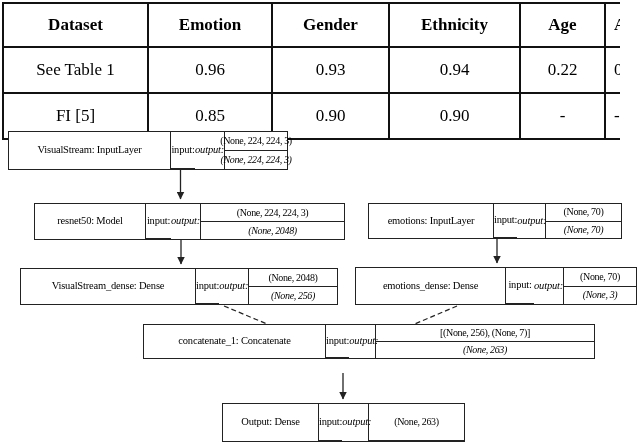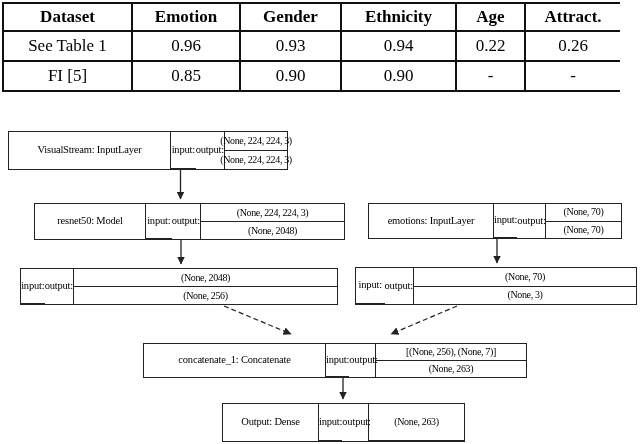--- a/index.html
+++ b/index.html
@@ -10,21 +10,21 @@
 
   
   .results-table{
     position:absolute;left:2px;top:2px;width:618px;
     border-collapse:collapse;table-layout:fixed;
     border-top:2px solid #111;border-left:2px solid #111;border-bottom:2px solid #111;
   }
   .results-table th,.results-table td{
     border-right:2px solid #111;
     text-align:center;vertical-align:middle;
-    font-size:17px;line-height:1.1;padding:0;
+    font-size:17px;line-height:1.1;padding:8px;
     white-space:nowrap;overflow:hidden;
   }
   .results-table th{font-weight:bold;height:26px;}
   .results-table td{font-weight:normal;height:28px;}
   .results-table th:last-child,.results-table td:last-child{border-right:none;}
   .results-table thead tr{border-bottom:2px solid #111;}
   .results-table tbody tr:first-child{border-bottom:2px solid #111;}
 
   
   .diagram{position:absolute;left:0;top:0;width:640px;height:444px;}
@@ -37,21 +37,21 @@
     box-sizing:border-box;border-right:1px solid #222;
     display:flex;align-items:center;justify-content:center;
     white-space:nowrap;overflow:hidden;
   }
   .nio{box-sizing:border-box;border-right:1px solid #222;display:flex;flex-direction:row;}
   .nvals{flex:1;display:flex;flex-direction:column;min-width:0;}
   .iorow{
     flex:1;display:flex;align-items:center;justify-content:center;
     border-bottom:1px solid #222;box-sizing:border-box;white-space:nowrap;
   }
-  .iorow.last{border-bottom:none;}
+  .iorow.last{border-bottom:none;font-style:italic;}
   .val{font-size:10px;letter-spacing:-0.35px;}
   .edges{position:absolute;left:0;top:0;pointer-events:none;}
 </style>
 </head>
 <body>
 
 <table class="results-table">
   <thead>
     <tr>
       <th style="width:127px">Dataset</th>
@@ -128,42 +128,44 @@
       <div class="iorow">input:</div>
       <div class="iorow last">output:</div>
     </div>
     <div class="nvals">
       <div class="iorow val">(None, 70)</div>
       <div class="iorow val last">(None, 70)</div>
     </div>
   </div>
 
   <div class="node" style="left:20px;top:268px;width:318px;height:37px">
+    <div class="nname" style="width:175px">VisualStream_dense: Dense</div>
     <div class="nio" style="width:53px">
       <div class="iorow">input:</div>
       <div class="iorow last">output:</div>
     </div>
     <div class="nvals">
       <div class="iorow val">(None, 2048)</div>
       <div class="iorow val last">(None, 256)</div>
     </div>
   </div>
 
   <div class="node" style="left:355px;top:267px;width:282px;height:38px">
+    <div class="nname" style="width:150px">emotions_dense: Dense</div>
     <div class="nio" style="width:58px">
       <div class="iorow">input:</div>
       <div class="iorow last">output:</div>
     </div>
     <div class="nvals">
       <div class="iorow val">(None, 70)</div>
       <div class="iorow val last">(None, 3)</div>
     </div>
   </div>
 
-  <div class="node" style="left:143px;top:343px;width:384px;height:35px">
+  <div class="node" style="left:143px;top:324px;width:452px;height:35px">
     <div class="nname" style="width:182px">concatenate_1: Concatenate</div>
     <div class="nio" style="width:50px">
       <div class="iorow">input:</div>
       <div class="iorow last">output:</div>
     </div>
     <div class="nvals">
       <div class="iorow val">[(None, 256), (None, 7)]</div>
       <div class="iorow val last">(None, 263)</div>
     </div>
   </div>

